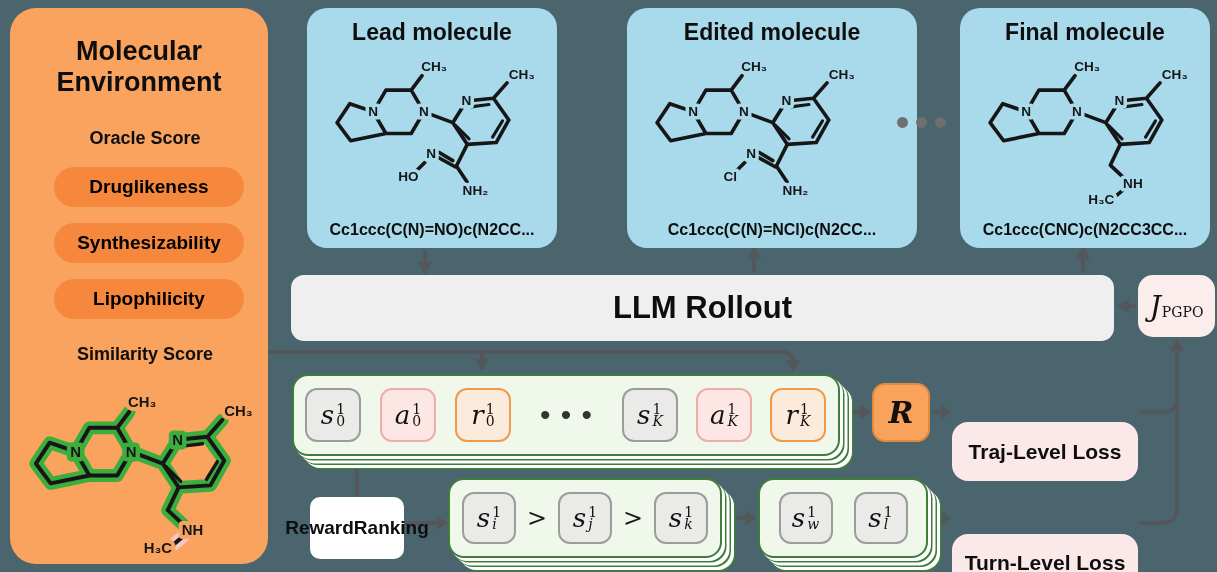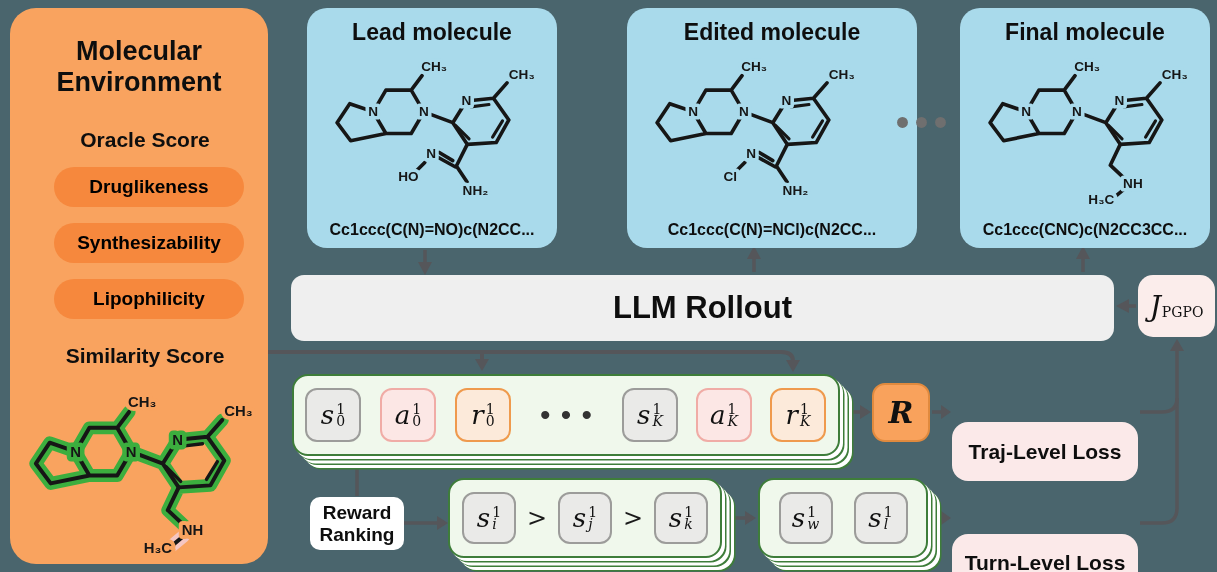--- a/index.html
+++ b/index.html
@@ -1,21 +1,21 @@
 <!DOCTYPE html>
 <html><head>
 <meta charset="utf-8">
 <style>
   html,body{margin:0;padding:0;background:#4A656D;}
   #canvas{position:relative;width:1217px;height:572px;background:#4A656D;overflow:hidden;
           font-family:"Liberation Sans",sans-serif;color:#141414;}
   
   .envpanel{position:absolute;left:10px;top:8px;width:258px;height:556px;background:#F9A35F;border-radius:26px;}
   .envtitle{position:absolute;top:28px;left:0;right:0;text-align:center;font-size:27px;line-height:31px;font-weight:800;color:#0E0E0E;}
-  .envhead{position:absolute;left:12px;right:0;text-align:center;font-size:21px;font-weight:800;color:#0E0E0E;}
+  .envhead{position:absolute;left:12px;right:0;text-align:center;font-size:18px;font-weight:800;color:#0E0E0E;}
   .oraclebtn{position:absolute;left:44px;width:190px;height:40px;background:#F6883D;border-radius:20px;
              display:flex;align-items:center;justify-content:center;color:#000000;font-weight:700;font-size:19px;}
   
   .card{position:absolute;top:8px;width:250px;height:240px;background:#A9DAEB;border-radius:20px;}
   .cardtitle{position:absolute;top:11px;left:0;right:0;text-align:center;font-size:23px;font-weight:800;color:#0E0E0E;}
   .smiles{position:absolute;bottom:9px;left:0;right:0;text-align:center;font-size:16px;font-weight:700;color:#0E0E0E;}
   .molsvg{position:absolute;top:44px;left:12px;}
   .cards-dots{position:absolute;left:891px;top:100px;width:66px;text-align:center;font-size:40px;letter-spacing:5px;color:#6F6F6F;}
   
   .bond{stroke:#161616;stroke-width:4;fill:none;stroke-linecap:round;stroke-linejoin:round;}
@@ -50,22 +50,22 @@
   .t-a{background:#FCE7E5;border:2.5px solid #F0ACA6;}
   .t-r{background:#FCEADA;border:2.5px solid #EF9A4D;}
   .tok54{width:54px;height:52px;}
   .tokdots{flex:1;text-align:center;font-size:30px;color:#333333;letter-spacing:1px;}
   .gtsep{font-family:"DejaVu Serif",serif;font-size:24px;color:#1A1A1A;flex:none;}
   
   .rbox{position:absolute;left:872px;top:383px;width:58px;height:59px;background:#F9A25C;border:2px solid #E18A3E;border-radius:13px;
         display:flex;align-items:center;justify-content:center;font-family:"DejaVu Serif",serif;font-style:italic;font-weight:600;font-size:30px;color:#111;box-sizing:border-box;}
   .lossbox{position:absolute;left:952px;width:186px;background:#FBE9E9;border-radius:16px;display:flex;align-items:center;justify-content:center;
            font-size:21px;font-weight:800;color:#0E0E0E;margin-top:39px;}
-  .rewardbox{position:absolute;left:310px;top:497px;width:94px;height:53px;background:#FFFFFF;border-radius:10px;
-             display:flex;flex-direction:column;align-items:center;justify-content:center;font-size:19px;line-height:22px;font-weight:800;color:#0E0E0E;}
+  .rewardbox{position:absolute;left:310px;top:497px;width:94px;height:62px;background:#FFFFFF;border-radius:10px;
+             display:flex;flex-direction:row;align-items:center;justify-content:center;font-size:19px;line-height:22px;font-weight:800;color:#0E0E0E;}
   .connectors{position:absolute;left:0;top:0;pointer-events:none;}
   .cline{stroke:#55565A;stroke-width:3.5;fill:none;}
   .cline-thick{stroke:#55565A;stroke-width:4;fill:none;}
   .chead{fill:#55565A;stroke:none;}
 </style>
 </head>
 <body>
 
 <div id="canvas">
 

